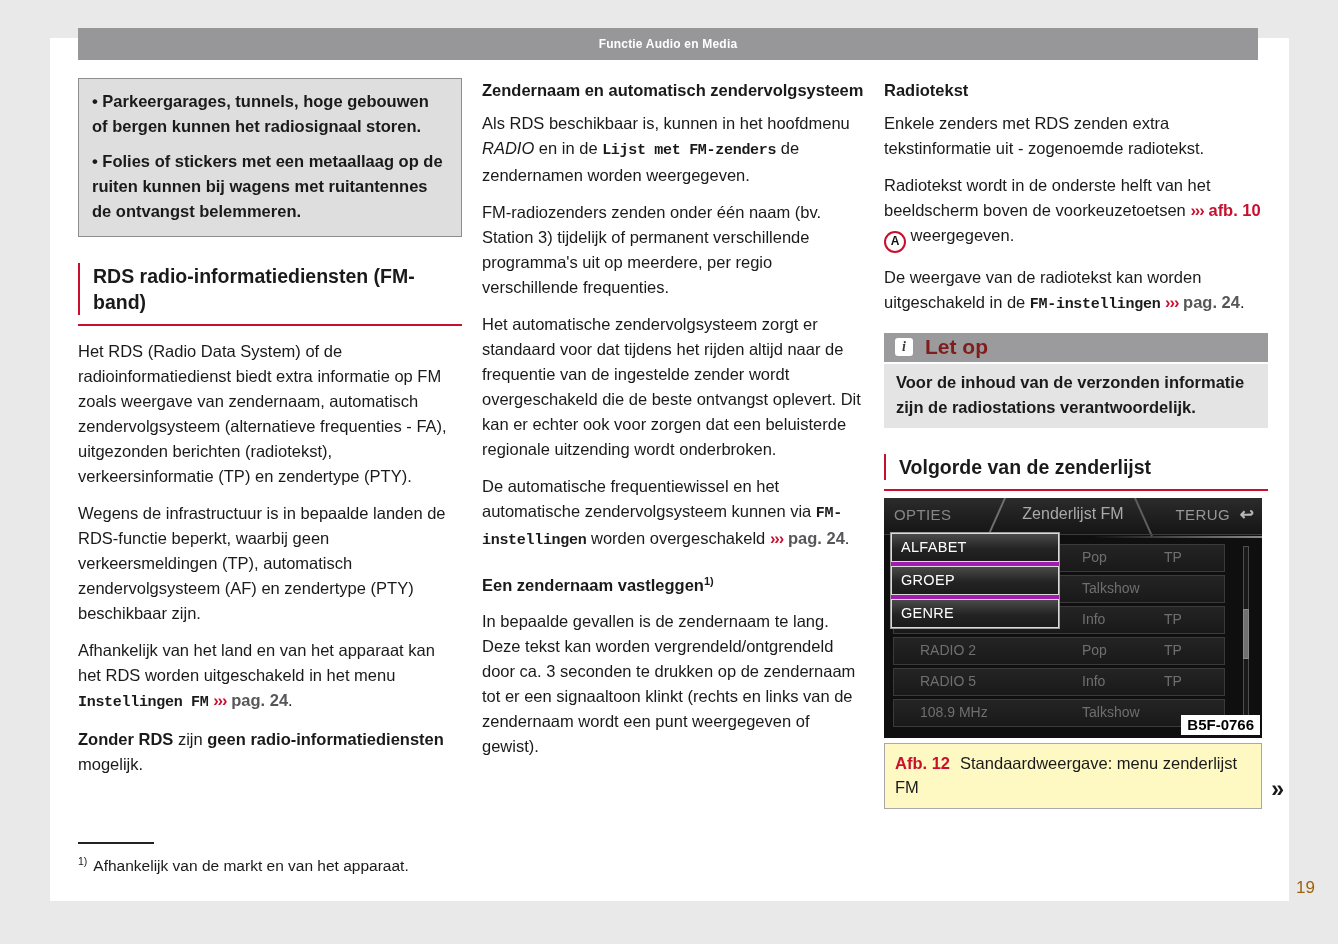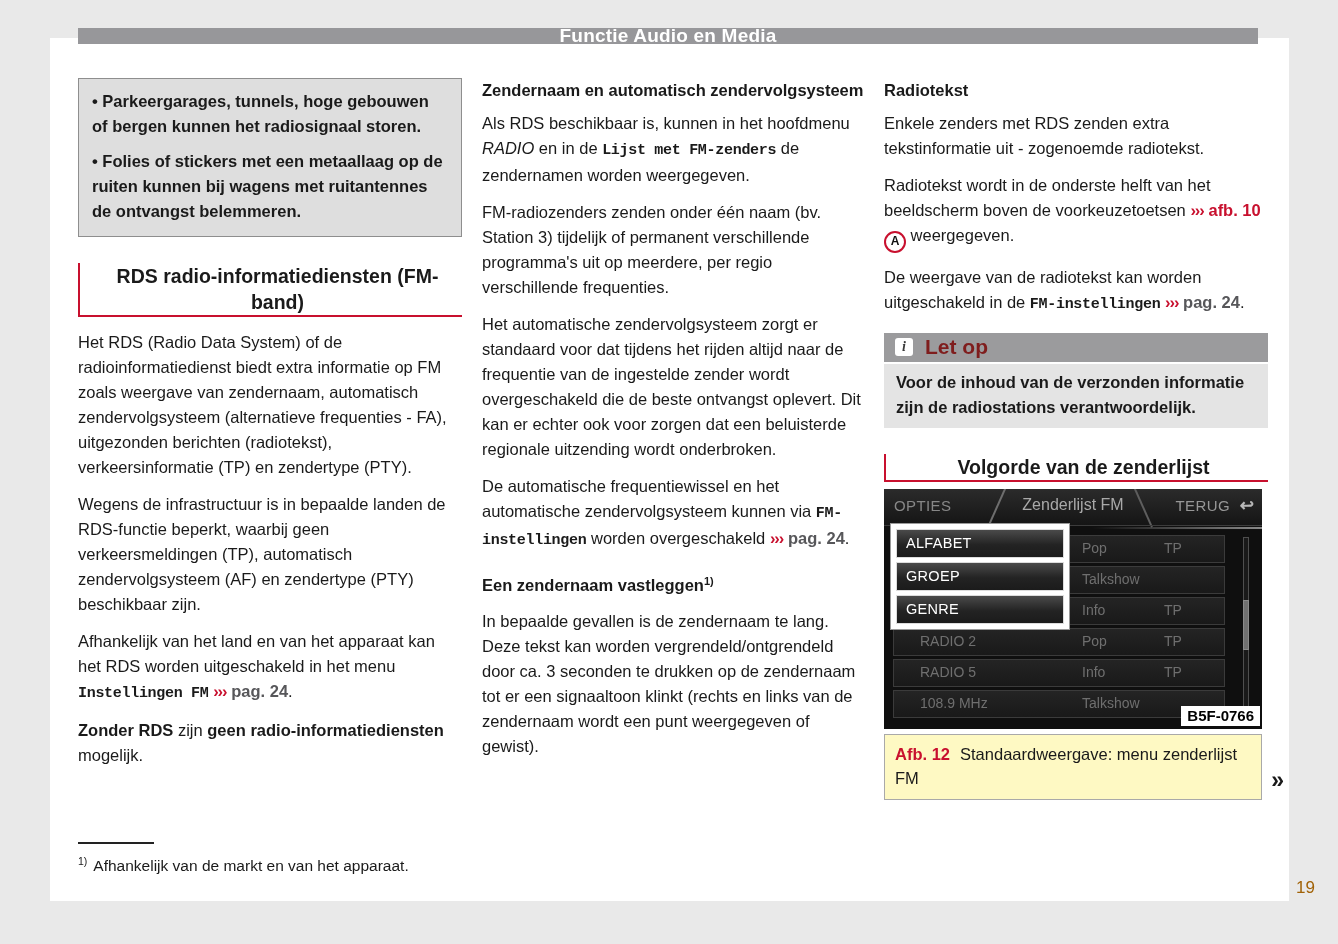--- a/index.html
+++ b/index.html
@@ -3,39 +3,39 @@
 <meta charset="utf-8">
 <style>
   html,body{margin:0;padding:0;}
   body{
     width:1338px;height:944px;position:relative;overflow:hidden;
     background:#e9e9e9;
     font-family:"Liberation Sans",sans-serif;color:#1a1a1a;
   }
   .sheet{position:absolute;left:50px;top:38px;width:1239px;height:863px;background:#ffffff;}
   .header-bar{
-    position:absolute;left:78px;top:28px;width:1180px;height:16px;background:#97979a;
-    color:#fff;font-weight:bold;font-size:19px;display:flex;align-items:center;justify-content:center;
+    position:absolute;left:78px;top:28px;width:1180px;height:32px;background:#97979a;
+    color:#fff;font-weight:bold;font-size:12px;display:flex;align-items:center;justify-content:center;
     z-index:3;letter-spacing:.2px;
   }
   .col{position:absolute;top:78px;width:384px;}
   .col1{left:78px;} .col2{left:482px;} .col3{left:884px;}
   p{font-size:16.5px;line-height:25px;margin:0 0 12px;}
   .bold{font-weight:bold;}
   .italic{font-style:italic;}
   .mono{font-family:"Liberation Mono","DejaVu Sans Mono",monospace;font-weight:bold;font-size:15px;letter-spacing:-.3px;}
   .chev{color:#c8102e;font-weight:bold;letter-spacing:-1px;}
   .pageref{color:#57575a;font-weight:bold;}
   .figref{color:#c8102e;font-weight:bold;}
   sup{font-size:11px;line-height:0;}
 
   .infobox{background:#dedede;border:1px solid #8e8e8e;padding:10px 13px 2px;margin-bottom:26px;}
   .infobox p{font-weight:bold;line-height:25px;margin:0 0 10px;}
 
-  .section-h{border-bottom:2px solid #c8102e;margin-bottom:13px;text-align:center;}
+  .section-h{border-bottom:2px solid #c8102e;padding-bottom:9px;margin-bottom:13px;}
   .section-h .t{border-left:2px solid #c8102e;padding-left:13px;font-size:19.5px;font-weight:bold;line-height:26px;}
 
   .sub-h{font-weight:bold;font-size:16.5px;line-height:25px;margin:20px 0 11px;}
 
   .note{margin-top:16px;}
   .note-head{background:#9b9b9d;height:29px;display:flex;align-items:center;padding:0 11px;}
   .note-icon{width:18px;height:18px;background:#fff;border-radius:3px;color:#3a3a3a;
     font-family:"Liberation Serif",serif;font-style:italic;font-weight:bold;font-size:14px;
     display:flex;align-items:center;justify-content:center;margin-right:12px;}
   .note-title{color:#7f1d1d;font-weight:bold;font-size:21px;}
@@ -55,21 +55,21 @@
   .bar-line-bright{position:absolute;right:0;width:170px;top:38px;height:2px;background:linear-gradient(90deg,transparent,#8a8a8a);}
 
   .rowlist{position:absolute;left:9px;top:46px;width:332px;z-index:2;}
   .srow{position:relative;height:26px;margin-bottom:3px;background:linear-gradient(180deg,#242424,#191919);border:1px solid #3b3b3b;}
   .srow span{position:absolute;top:4px;color:#6f6f6f;font-size:14px;}
   .srow .name{left:26px;} .srow .genre{left:188px;} .srow .tp{left:270px;}
 
   .scrollbar{position:absolute;right:13px;top:48px;width:4px;height:168px;background:#191919;border:1px solid #4e4e4e;z-index:2;}
   .scroll-thumb{position:absolute;left:-1px;top:62px;width:4px;height:48px;background:#707070;border:1px solid #8a8a8a;}
 
-  .dropdown{position:absolute;left:6px;top:34px;width:168px;background:#ffffff;border:1px solid #9a9a9a;padding:5px;z-index:6;}
+  .dropdown{position:absolute;left:6px;top:34px;width:168px;background:#a21caf;border:1px solid #9a9a9a;z-index:6;}
   .dd-item{height:27px;margin-bottom:4px;background:linear-gradient(180deg,#4a4a4a,#232323 55%,#1b1b1b);
     border:1px solid #dcdcdc;color:#fff;font-size:14.5px;display:flex;align-items:center;padding-left:9px;letter-spacing:.3px;}
   .dd-item:last-child{margin-bottom:0;}
 
   .code-label{position:absolute;right:2px;bottom:3px;background:#fff;color:#000;font-size:15px;font-weight:bold;padding:1px 6px 2px;z-index:4;}
 
   .caption-wrap{position:relative;margin-top:5px;width:378px;}
   .caption{border:1px solid #a9a9a9;background:#fef9c3;padding:7px 10px 9px;font-size:16.5px;line-height:24px;}
   .fig-label{color:#c8102e;font-weight:bold;margin-right:10px;}
   .cont-marker{position:absolute;right:-22px;bottom:6px;font-size:23px;font-weight:bold;color:#1a1a1a;}

